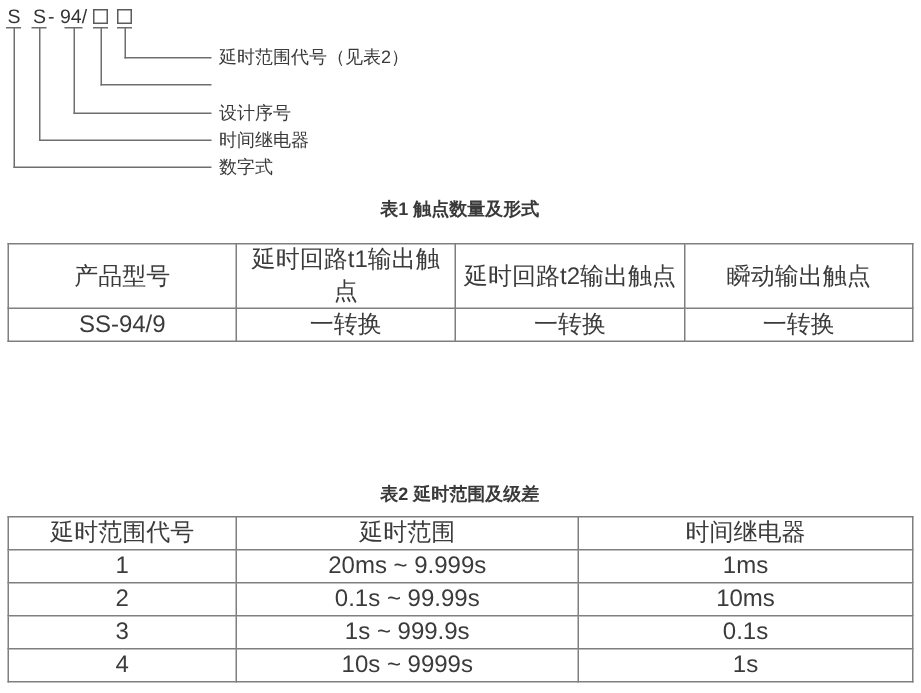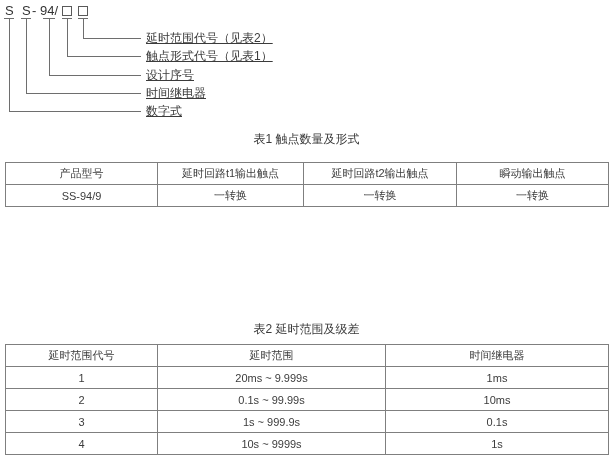--- a/index.html
+++ b/index.html
@@ -8,31 +8,31 @@
     font-family:"Liberation Sans", sans-serif; color:#3b3b3b;
   }
   .page { position:absolute; inset:0; }
 
   
   .diagram { position:absolute; left:0; top:0; width:614px; height:125px; }
   .mchar { position:absolute; top:3px; font-size:13px; color:#333333; white-space:pre; }
   .pbox { position:absolute; top:6px; width:8px; height:8px; border:1px solid #5a5a5a; background:#ffffff; }
   .ul { position:absolute; top:18px; height:1px; background:#6e6e6e; }
   .leader { position:absolute; top:18px; border-left:1px solid #6e6e6e; border-bottom:1px solid #6e6e6e; }
-  .dlabel { position:absolute; left:146px; font-size:12px; color:#3b3b3b; white-space:nowrap;text-decoration:underline; }
+  .dlabel { position:absolute; left:146px; font-size:12px; color:#3b3b3b; white-space:nowrap; }
 
   
   .tbl-title { position:absolute; left:5px; width:603px; text-align:center;
-               font-size:12px; font-weight:normal; color:#3a3a3a; }
+               font-size:12px; font-weight:bold; color:#3a3a3a; }
   .title-1 { top:131px; }
   .title-2 { top:321px; }
 
   
   table.tbl { position:absolute; left:5px; width:603px; border-collapse:collapse;
-              table-layout:fixed; font-size:11px; color:#3b3b3b;
+              table-layout:fixed; font-size:16px; color:#3b3b3b;
               border:1.5px solid #7f7f7f; }
   .tbl-1 { top:162px; }
   .tbl-2 { top:344px; }
   .tbl th, .tbl td { border:1px solid #7f7f7f; text-align:center; vertical-align:middle;
                      font-weight:normal; height:21px; padding:0 2px; }
 </style>
 </head>
 <body>
 
 <div class="page">
@@ -51,21 +51,20 @@
     <i class="ul" style="left:62px; width:10px"></i>
     <i class="ul" style="left:78px; width:10px"></i>
 
     <i class="leader" style="left:83px; width:57px;  height:20px"></i>
     <i class="leader" style="left:67px; width:73px;  height:38px"></i>
     <i class="leader" style="left:49px; width:91px;  height:57px"></i>
     <i class="leader" style="left:26px; width:114px; height:75px"></i>
     <i class="leader" style="left:9px;  width:131px; height:93px"></i>
 
     <span class="dlabel" style="top:30px">延时范围代号（见表2）</span>
-    <span class="dlabel" style="top:48px">触点形式代号（见表1）</span>
     <span class="dlabel" style="top:67px">设计序号</span>
     <span class="dlabel" style="top:85px">时间继电器</span>
     <span class="dlabel" style="top:103px">数字式</span>
   </div>
 
   <div class="tbl-title title-1">表1 触点数量及形式</div>
   <table class="tbl tbl-1">
     <colgroup>
       <col style="width:152px">
         <col style="width:146px">

